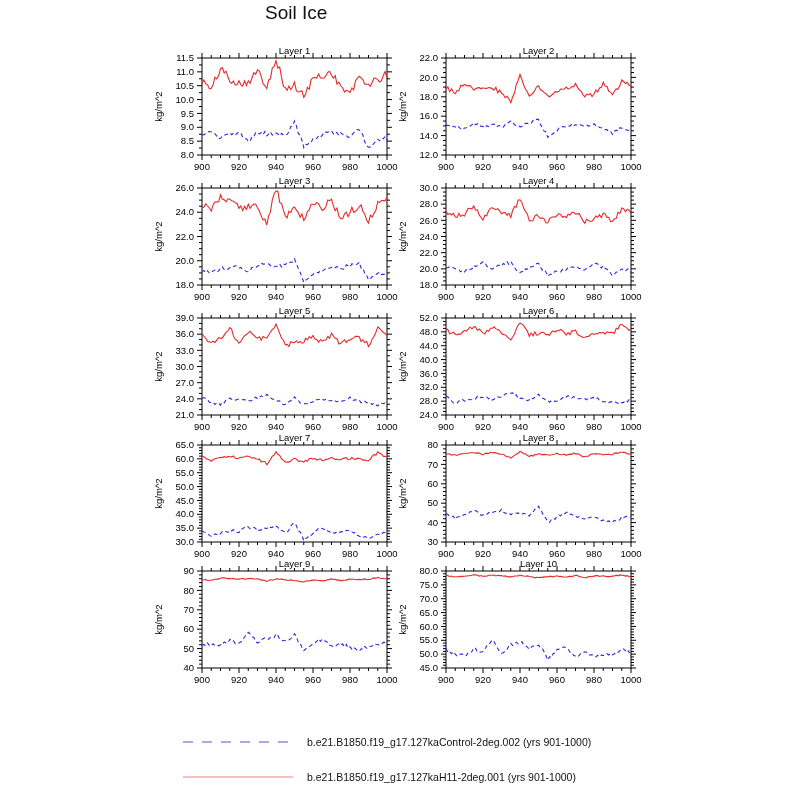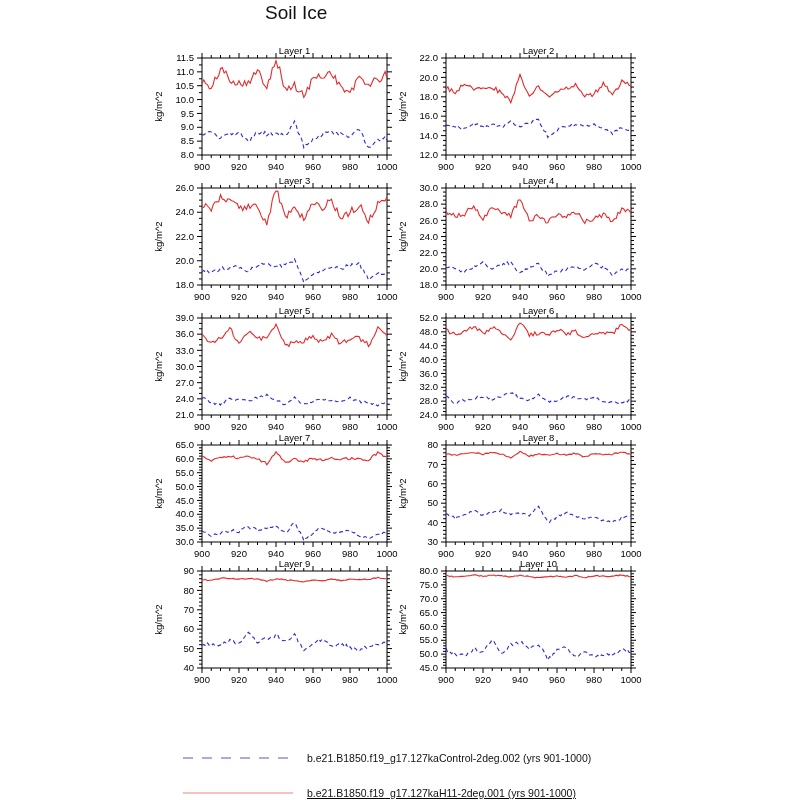--- a/index.html
+++ b/index.html
@@ -2,21 +2,21 @@
 <html><head>
 <meta charset="utf-8">
 <style>
   html,body{margin:0;padding:0;background:#ffffff;}
   body{width:800px;height:800px;position:relative;overflow:hidden;
        font-family:"Liberation Sans",sans-serif;color:#000;}
   #stage{position:relative;width:660px;height:800px;}
   #main-title{position:absolute;left:265px;top:2px;font-size:19px;line-height:22px;color:#111;}
   #chart-svg{position:absolute;left:0;top:0;}
   svg text{font-family:"Liberation Sans",sans-serif;fill:#000;}
-  .legend-row{position:absolute;display:flex;align-items:center;margin-top:16px;}
+  .legend-row{position:absolute;display:flex;align-items:center;}
   .legend-label{font-size:10.5px;margin-left:13px;color:#111;white-space:nowrap;}
 </style>
 </head>
 <body>
 
 <div id="stage">
   <div id="main-title">
     <div>Soil Ice</div>
   </div>
 
@@ -1192,19 +1192,19 @@
       </g>
     </svg>
 
   <div class="legend-row" style="left:182px;top:736px;">
     <svg width="112" height="6">
       <line x1="1" y1="3" x2="111" y2="3" stroke-width="2" stroke-dasharray="10 9" stroke="#a9a9ec"></line>
     </svg>
     <span class="legend-label">b.e21.B1850.f19_g17.127kaControl-2deg.002 (yrs 901-1000)</span>
   </div>
 
-  <div class="legend-row" style="left:182px;top:771px;text-decoration:underline;">
+  <div class="legend-row" style="left:182px;top:771px;">
     <svg width="112" height="6">
       <line x1="1" y1="3" x2="111" y2="3" stroke-width="1.6" stroke="#f6abab"></line>
     </svg>
     <span class="legend-label">b.e21.B1850.f19_g17.127kaH11-2deg.001 (yrs 901-1000)</span>
   </div>
 </div>
 
 </body></html>

